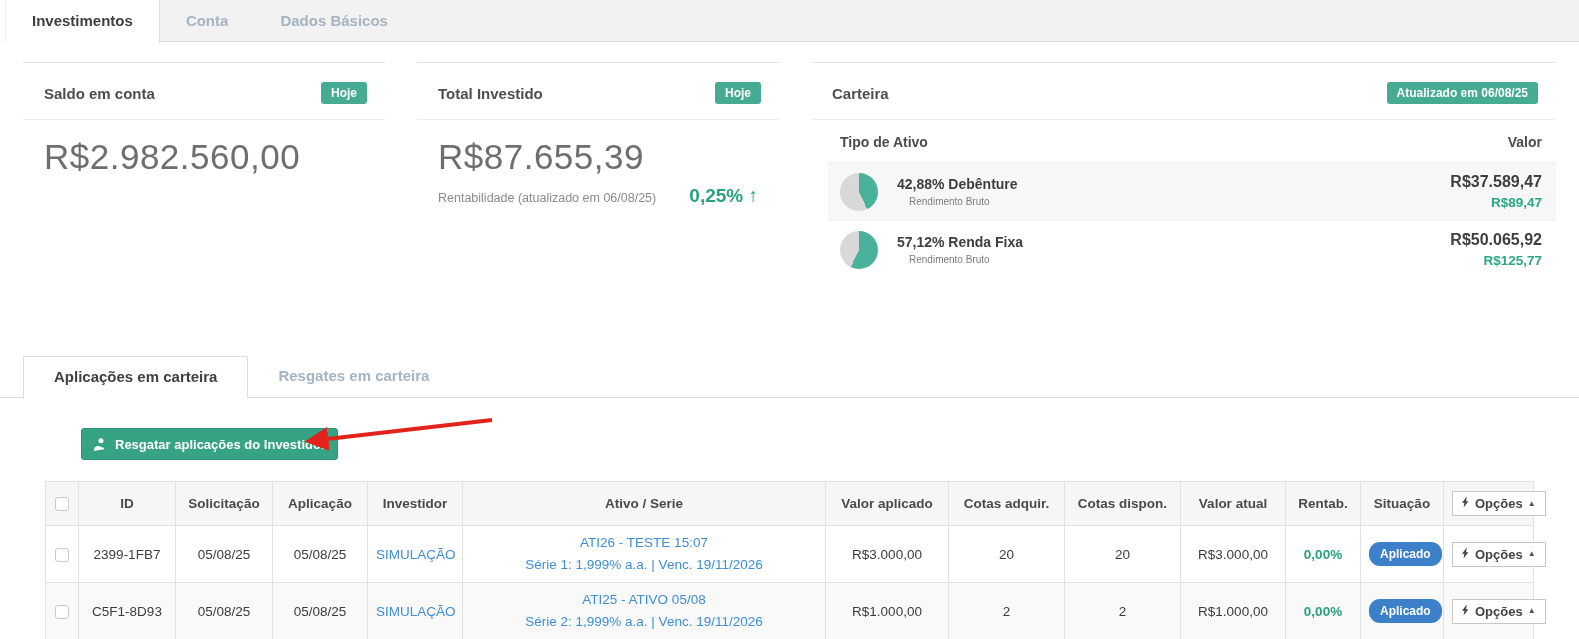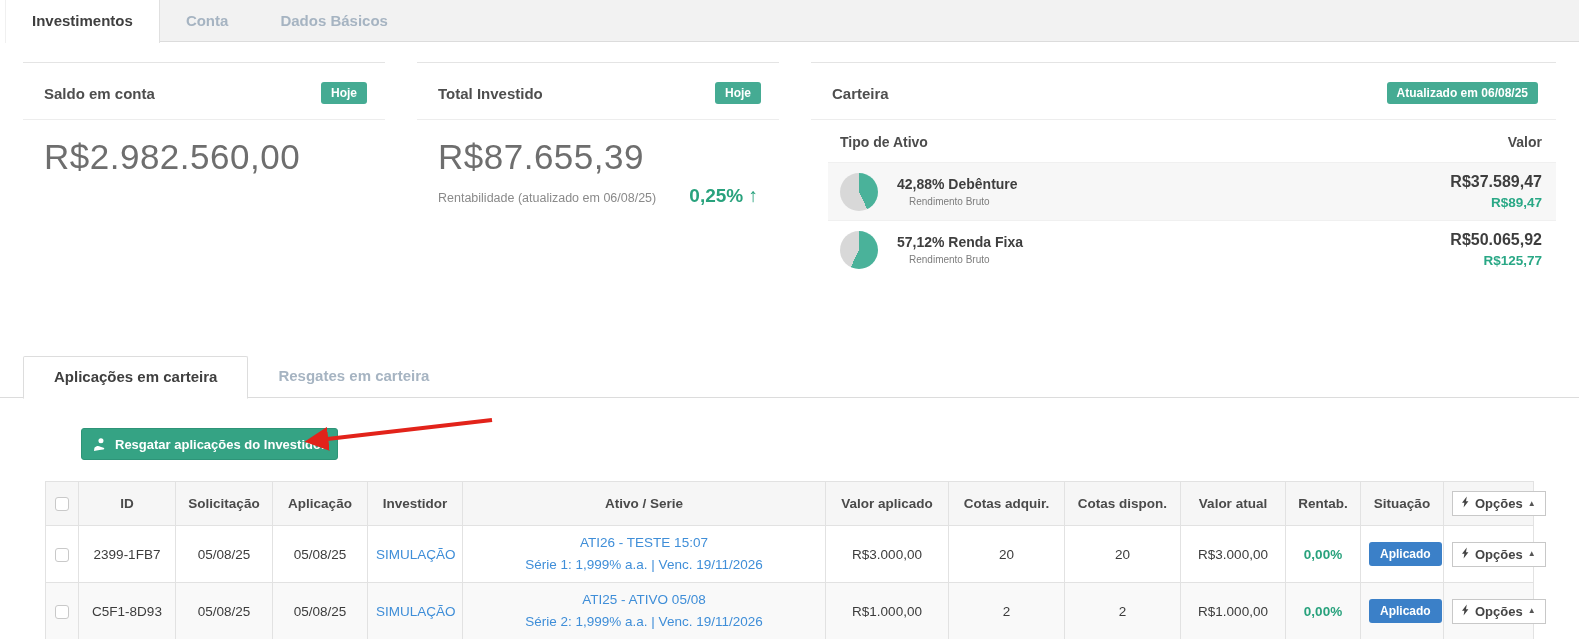--- a/index.html
+++ b/index.html
@@ -55,21 +55,21 @@
   
   table.grid { position:absolute; left:45px; top:481px; width:1488px; border-collapse:collapse; table-layout:fixed; background:#fff; }
   table.grid th, table.grid td { border:1px solid #e2e2e2; font-size:13.5px; vertical-align:middle; }
   table.grid th { background:#f6f6f6; color:#4a4a4a; font-weight:700; height:44px; padding:0 8px; text-align:center; }
   table.grid td { height:57px; padding:0 8px; color:#3c3c3c; text-align:center; }
   th.al-r, td.al-r { text-align:right; padding-right:13px; }
   .checkbox { display:inline-block; width:14px; height:14px; border:1px solid #c9c9c9; border-radius:3px; background:#fff; vertical-align:middle; cursor:pointer; }
   a.lnk { color:#3f8ed8; text-decoration:none; cursor:pointer; }
   .ativo-cell { line-height:1.65; }
   .pct-green { color:#29a27d; font-weight:700; }
-  .badge-blue { display:inline-block; background:#3b80c8; color:#fff; font-size:12px; font-weight:700; padding:5px 11px; border-radius:3px; }
+  .badge-blue { display:inline-block; background:#3b80c8; color:#fff; font-size:12px; font-weight:700; padding:5px 11px; border-radius:11px; }
   .btn-opcoes { display:inline-flex; align-items:center; gap:5px; background:#fff; border:1px solid #c8c8c8; border-radius:0;
     padding:4px 9px; font-size:13px; font-weight:600; color:#444; cursor:pointer; white-space:nowrap; }
   .caret { font-size:8px; color:#555; line-height:1; }
   .bolt-icon { display:inline-block; }
 </style>
 </head>
 <body>
 
 <div class="canvas">
 

